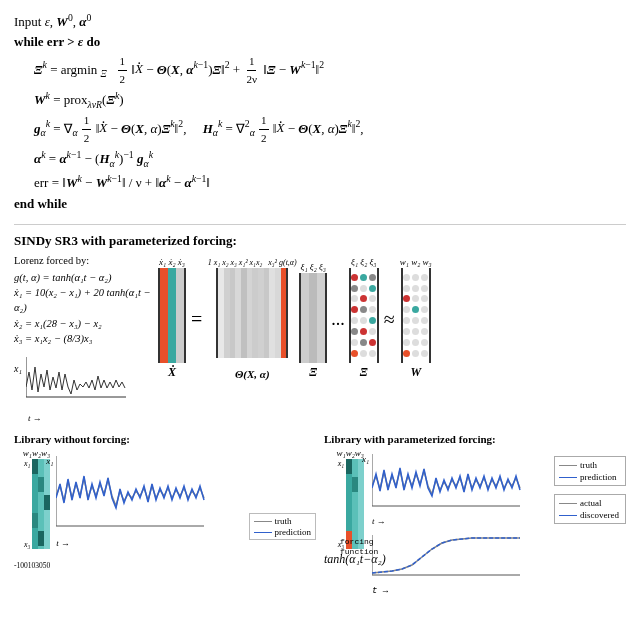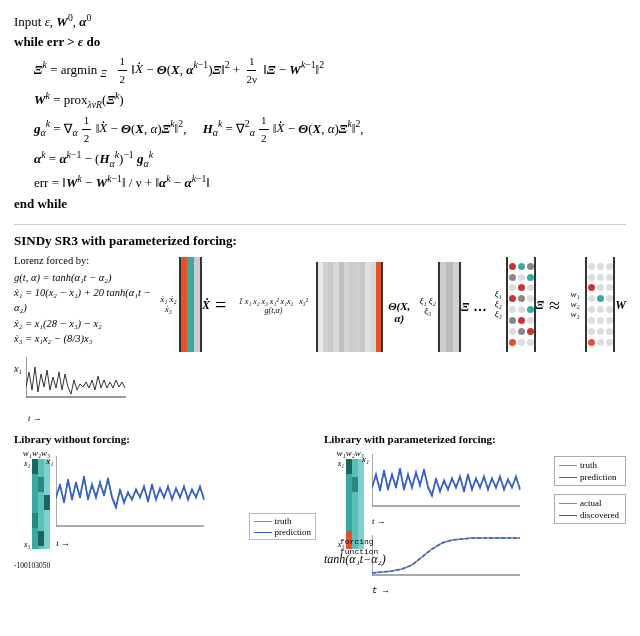--- a/index.html
+++ b/index.html
@@ -69,21 +69,21 @@
       margin-bottom: 2px;
     }
 
     .lorenz-box .eq {
       font-style: italic;
       font-size: 10.5px;
     }
 
     .matrix-block {
       display: flex;
-      flex-direction: row;
+      flex-direction: column;
       align-items: center;
     }
 
     
     .theta-matrix {
       width: 72px;
       height: 90px;
       display: flex;
       flex-direction: row;
       border-left: 2px solid #333;

